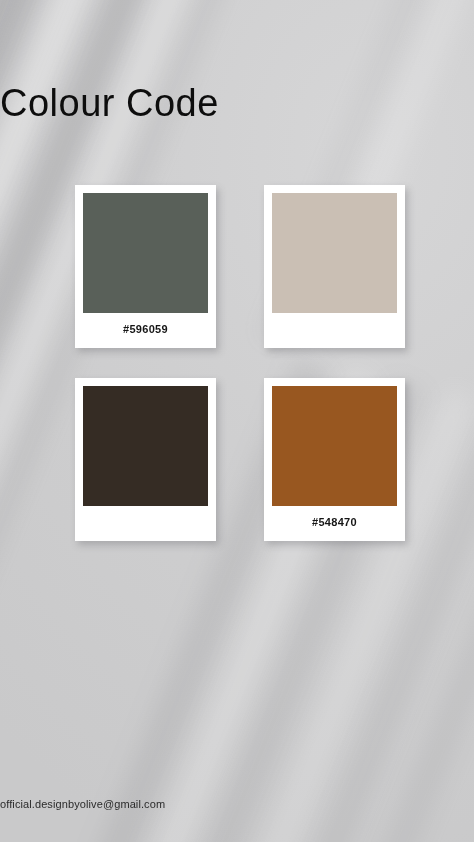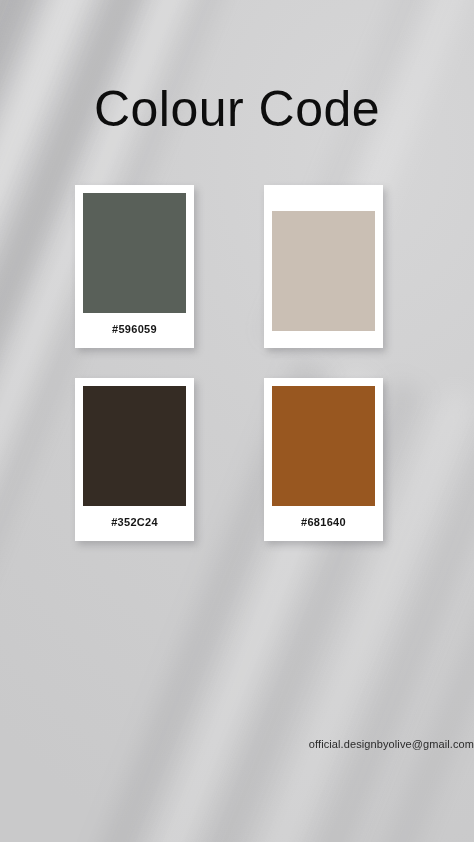--- a/index.html
+++ b/index.html
@@ -47,23 +47,23 @@
         rgba(255,255,255,0.55) 50%,
         rgba(255,255,255,0) 100%);
     filter: blur(13px);
   }
 
   
   .title {
     position: absolute;
     left: 0;
     right: 0;
-    top: 80px;
-    text-align: center;
-    font-size: 50px;
+    top: 74px;
+    text-align: left;
+    font-size: 38px;
     line-height: 58px;
     letter-spacing: 0.5px;
     color: #0d0d0d;
     font-weight: 400;
     font-family: "Liberation Sans", sans-serif;
     white-space: nowrap;
   }
 
   
   .grid {
@@ -71,30 +71,29 @@
     left: 75px;
     top: 185px;
     width: 324px;
     display: grid;
     grid-template-columns: 135px 135px;
     grid-template-rows: 163px 163px 163px;
     column-gap: 54px;
     row-gap: 30px;
   }
   .card {
-    width: 119px;
+    width: 141px;
     height: 163px;
     background: #ffffff;
     box-shadow: 3px 4px 7px rgba(90,90,95,0.30);
     box-sizing: border-box;
     padding: 8px 8px 0 8px;
     display: flex;
     flex-direction: column;
     align-items: stretch;
-    justify-content: center;
   }
   .chip {
     width: 100%;
     height: 120px;
     flex: 0 0 120px;
   }
   .cardlabel {
     flex: 1 1 auto;
     display: flex;
     align-items: center;
@@ -105,22 +104,22 @@
     color: #161616;
     font-family: "Liberation Sans", sans-serif;
     padding-bottom: 3px;
   }
 
   
   .footer {
     position: absolute;
     left: 0;
     right: 0;
-    top: 738px;
-    text-align: right;
+    top: 798px;
+    text-align: left;
     font-size: 11px;
     letter-spacing: 0.1px;
     color: #2b2b2b;
     font-family: "Liberation Sans", sans-serif;
   }
 </style>
 </head>
 <body style="background-color: rgb(204, 204, 205);">
 
 <div id="poster">
@@ -152,27 +151,26 @@
       <div class="chip" style="background-color: rgb(89, 96, 89);"></div>
       <div class="cardlabel">#596059</div>
     </div>
 
     <div class="card">
       <div class="chip" style="background-color: rgb(202, 191, 180);"></div>
     </div>
 
     <div class="card">
       <div class="chip" style="background-color: rgb(53, 44, 36);"></div>
-      <div class="cardlabel">#352C24</div>
     </div>
 
 
     <div class="card">
       <div class="chip" style="background-color: rgb(152, 87, 32);"></div>
-      <div class="cardlabel">#681640</div>
+      <div class="cardlabel">#548470</div>
     </div>
 
 
   </div>
 
   <div class="footer">official.designbyolive@gmail.com</div>
 
 </div>
 
 </body></html>

